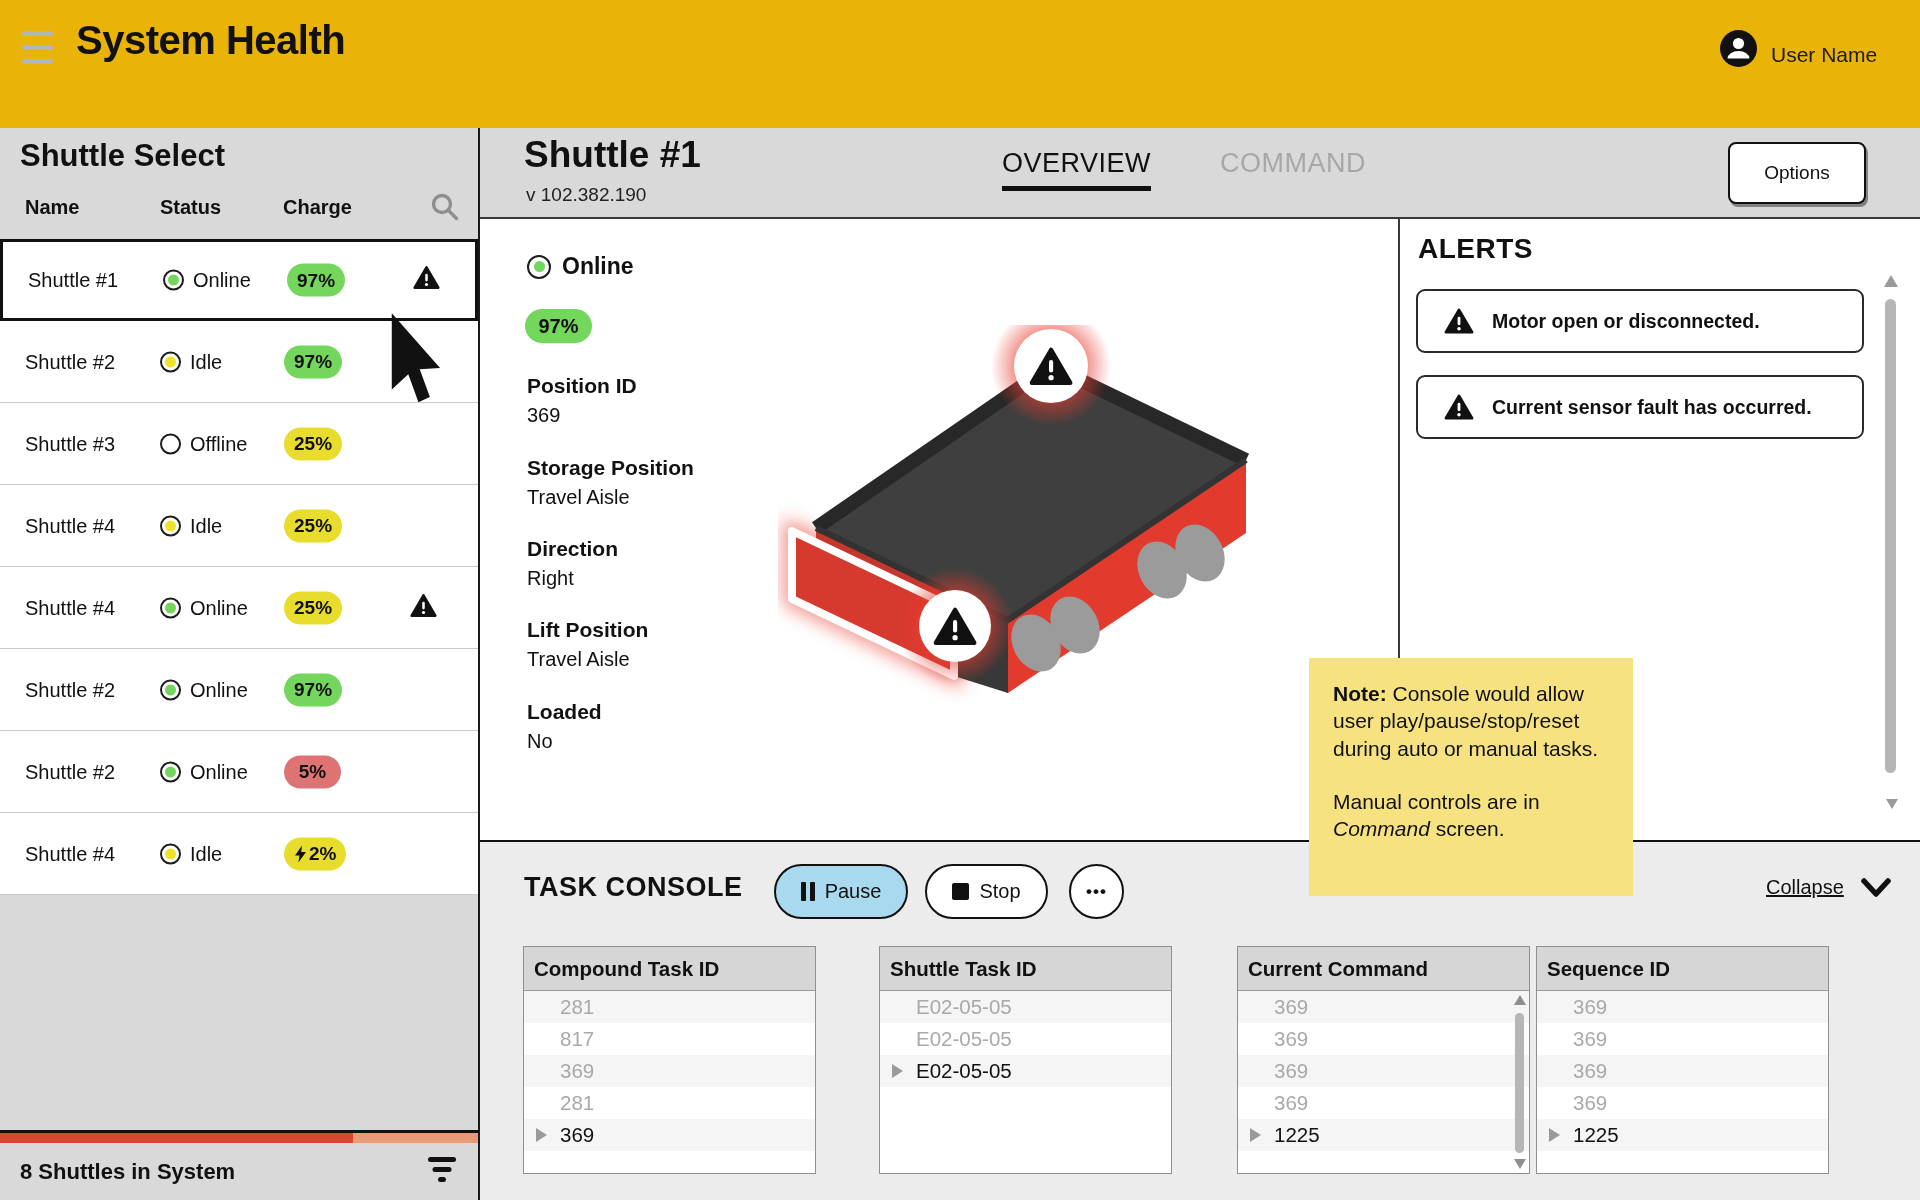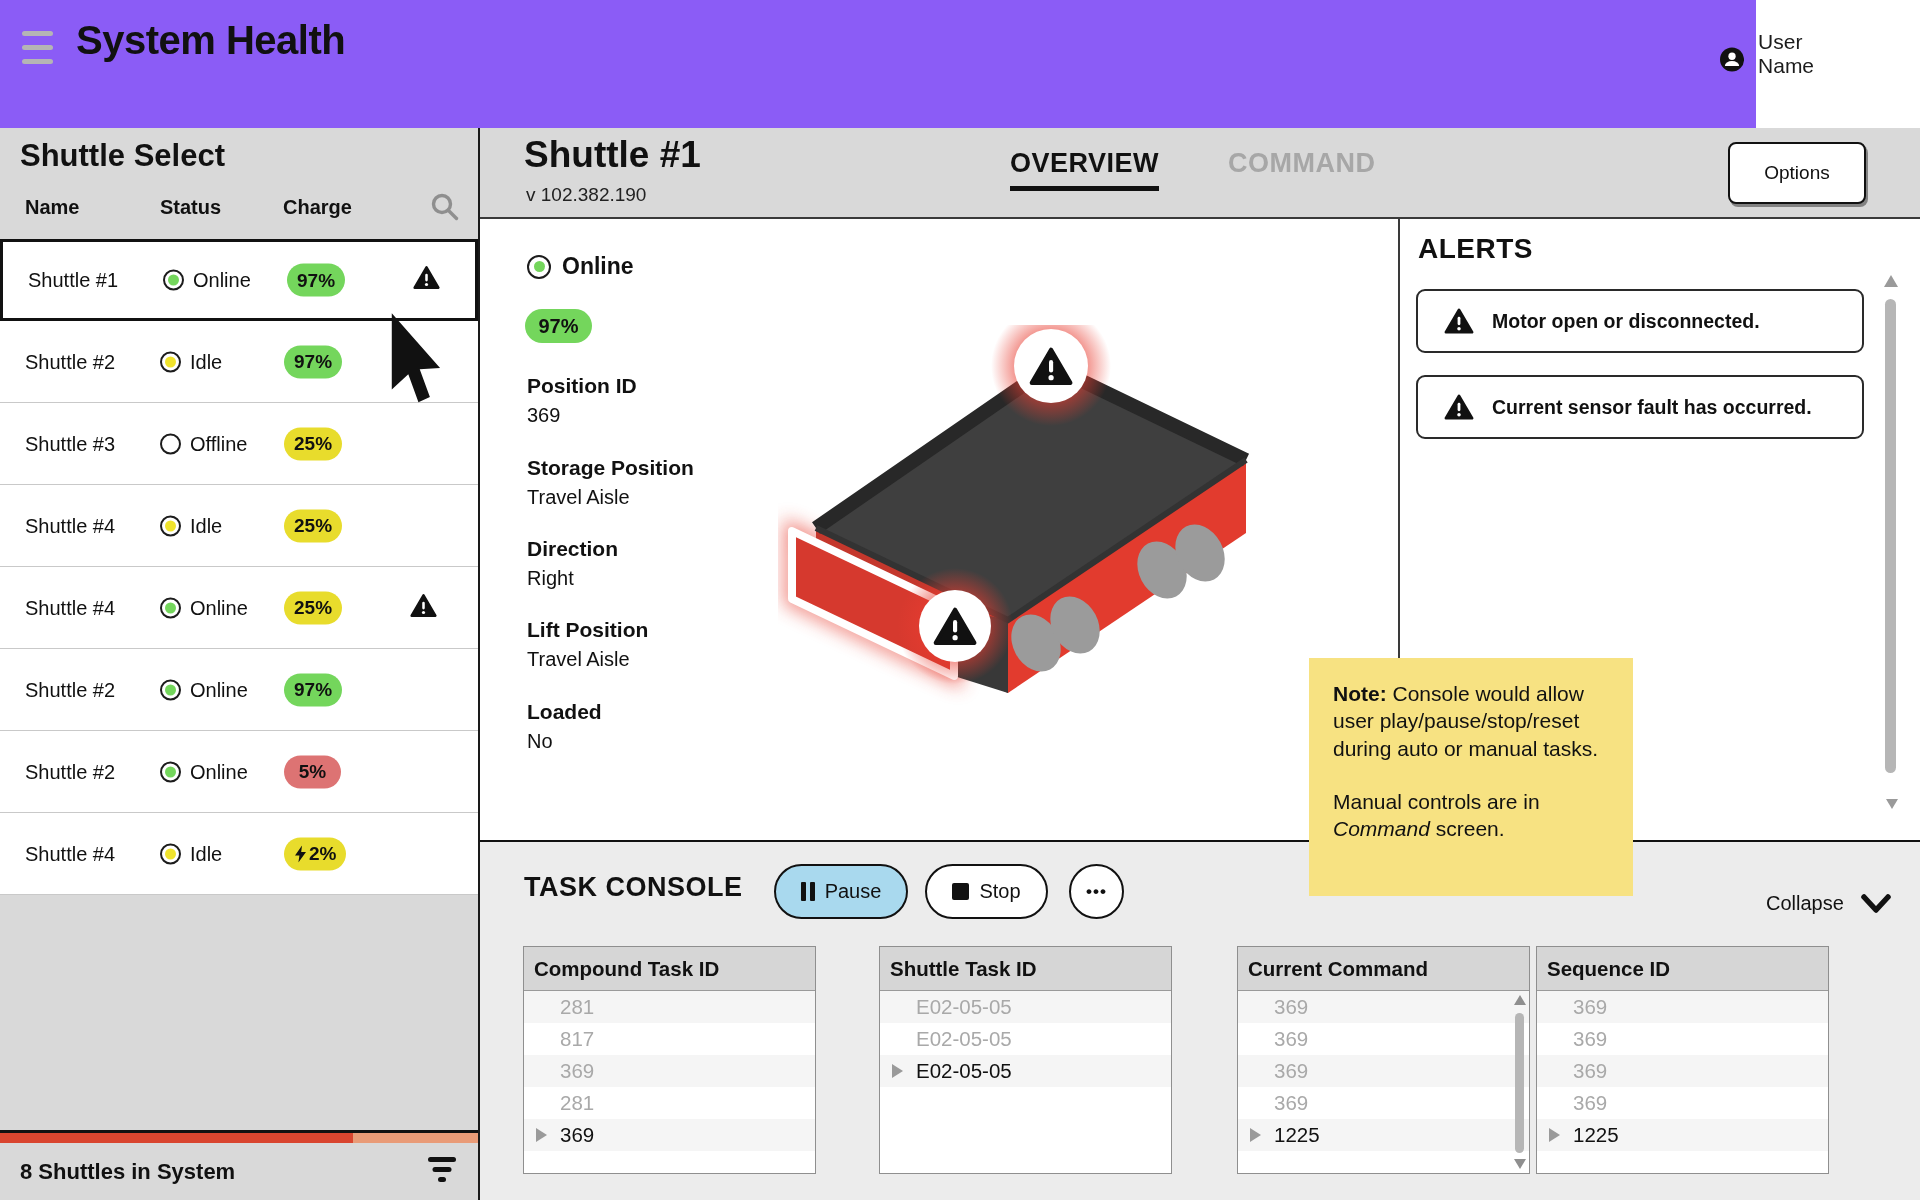--- a/index.html
+++ b/index.html
@@ -1,21 +1,21 @@
 <!DOCTYPE html>
 <html><head>
 <meta charset="utf-8">
 <style>
   html,body{margin:0;padding:0;}
   body{width:1920px;height:1200px;position:relative;overflow:hidden;
        font-family:"Liberation Sans",sans-serif;background:#ffffff;color:#111;}
   .abs{position:absolute;}
 
   
-  #topbar{position:absolute;left:0;top:0;width:1756px;height:128px;background:#8b5cf6;}
+  #topbar{position:absolute;left:0;top:0;width:1920px;height:128px;background:#eab308;}
   #hamburger{position:absolute;left:22px;top:31px;width:34px;height:36px;cursor:pointer;}
   #hamburger span{display:block;width:31px;height:5px;background:#b5b5b5;border-radius:3px;margin:0 0 9px 0;}
   #app-title{position:absolute;left:76px;top:18px;font-size:40px;font-weight:800;letter-spacing:-0.5px;}
   #user-chip{position:absolute;left:1720px;top:30px;display:flex;align-items:flex-end;gap:14px;}
   #user-name{font-size:21px;color:#1c1c1c;}
 
   
   #sidebar{position:absolute;left:0;top:128px;width:478px;height:1072px;background:#d9d9d9;border-right:2px solid #1a1a1a;}
   #sidebar-title{position:absolute;left:20px;top:10px;font-size:31px;font-weight:800;}
   .colhead{position:absolute;top:68px;font-size:20px;font-weight:700;}
@@ -42,21 +42,21 @@
   #charge-bar .seg-light{flex:1;height:10px;background:#e99b77;}
   #footer-summary{position:absolute;left:20px;top:26px;font-size:22px;font-weight:700;}
   #filter-btn{position:absolute;left:424px;top:20px;width:36px;height:34px;cursor:pointer;}
 
   #cursor{position:absolute;left:389px;top:312px;z-index:40;}
 
   
   #detail-header{position:absolute;left:480px;top:128px;width:1440px;height:89px;background:#d9d9d9;border-bottom:2px solid #3a3a3a;box-sizing:content-box;}
   #detail-title{position:absolute;left:44px;top:6px;font-size:37px;font-weight:800;}
   #detail-version{position:absolute;left:46px;top:56px;font-size:19px;color:#222;}
-  .tab{position:absolute;top:20px;font-size:27px;font-weight:700;letter-spacing:0.5px;cursor:pointer;margin-left:8px;}
+  .tab{position:absolute;top:20px;font-size:27px;font-weight:400;letter-spacing:0.5px;cursor:pointer;}
   #tab-overview{left:522px;color:#111;padding-bottom:7px;border-bottom:5px solid #111;}
   #tab-command{left:740px;color:#a7a7a7;}
   #options-btn{position:absolute;left:1248px;top:14px;width:134px;height:58px;background:#fff;border:2px solid #111;border-radius:8px;
                font-size:19px;display:flex;align-items:center;justify-content:center;cursor:pointer;box-shadow:2px 3px 0 rgba(0,0,0,0.4);}
 
   
   #overview{position:absolute;left:480px;top:219px;width:1440px;height:621px;background:#fff;}
   #ov-divider{position:absolute;left:918px;top:0;width:2px;height:621px;background:#3a3a3a;}
   #ov-status{position:absolute;left:47px;top:34px;display:flex;align-items:center;gap:11px;}
   #ov-status .dot{width:24px;height:24px;}
@@ -88,21 +88,21 @@
   #console{position:absolute;left:480px;top:840px;width:1440px;height:360px;background:#ececec;border-top:2px solid #111;box-sizing:border-box;}
   #console-title{position:absolute;left:44px;top:30px;font-size:27px;font-weight:800;letter-spacing:0.5px;}
   .cbtn{position:absolute;top:22px;height:55px;border:2.5px solid #111;border-radius:28px;background:#fff;
         display:flex;align-items:center;justify-content:center;gap:10px;font-size:20px;cursor:pointer;box-sizing:border-box;text-align:right;}
   #pause-btn{left:294px;width:134px;background:#a9d9ee;}
   #stop-btn{left:445px;width:123px;}
   #more-btn{left:589px;width:55px;border-radius:50%;font-size:17px;font-weight:700;letter-spacing:1px;}
   .icon-pause{display:flex;gap:4px;}
   .icon-pause span{display:block;width:5px;height:19px;background:#111;border-radius:1px;}
   .icon-stop{display:block;width:17px;height:17px;background:#111;border-radius:2px;}
-  #collapse-ctl{position:absolute;left:1286px;top:50px;display:flex;align-items:flex-end;gap:16px;cursor:pointer;}
+  #collapse-ctl{position:absolute;left:1286px;top:34px;display:flex;align-items:flex-end;gap:16px;cursor:pointer;text-decoration:underline;}
   #collapse-ctl .lbl{font-size:20px;}
 
   .taskbox{position:absolute;top:104px;width:293px;height:228px;background:#fff;border:1.5px solid #8f8f8f;box-sizing:border-box;}
   .taskbox .bhead{height:44px;background:#d6d6d6;border-bottom:1px solid #9a9a9a;display:flex;align-items:center;
                   padding-left:10px;font-size:20.5px;font-weight:700;box-sizing:border-box;}
   .titem{position:relative;height:32px;display:flex;align-items:center;padding-left:36px;font-size:20.5px;color:#a9a9a9;box-sizing:border-box;}
   .titem:nth-child(even){background:#f5f5f5;}
   .titem.active{color:#111;}
   .titem.active .play{position:absolute;left:12px;top:50%;transform:translateY(-50%);width:0;height:0;
                       border-top:7px solid transparent;border-bottom:7px solid transparent;border-left:11px solid #9a9a9a;}

